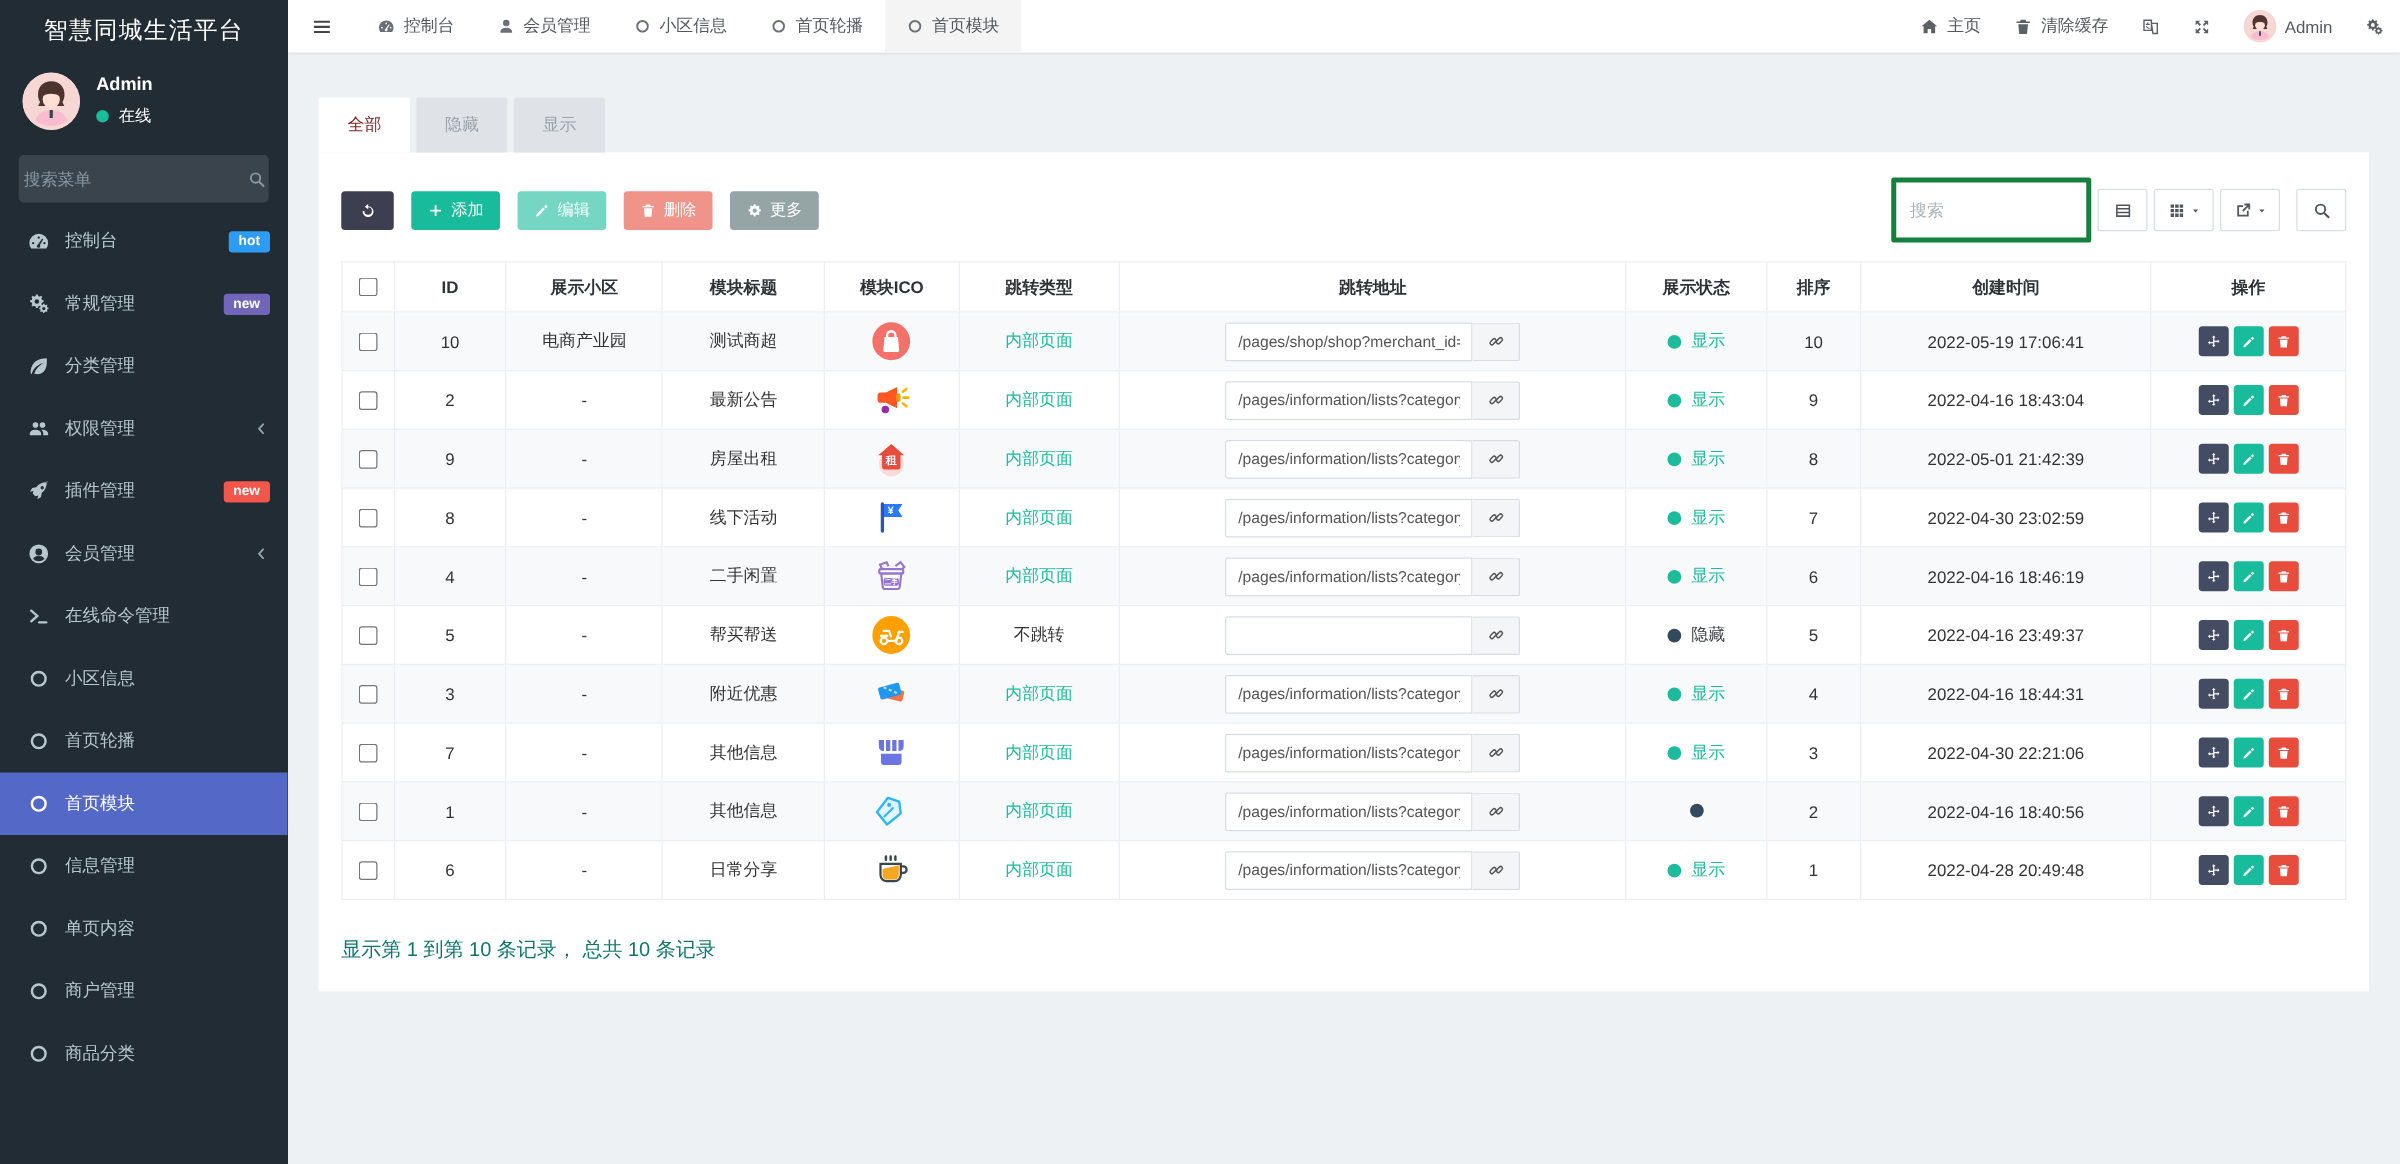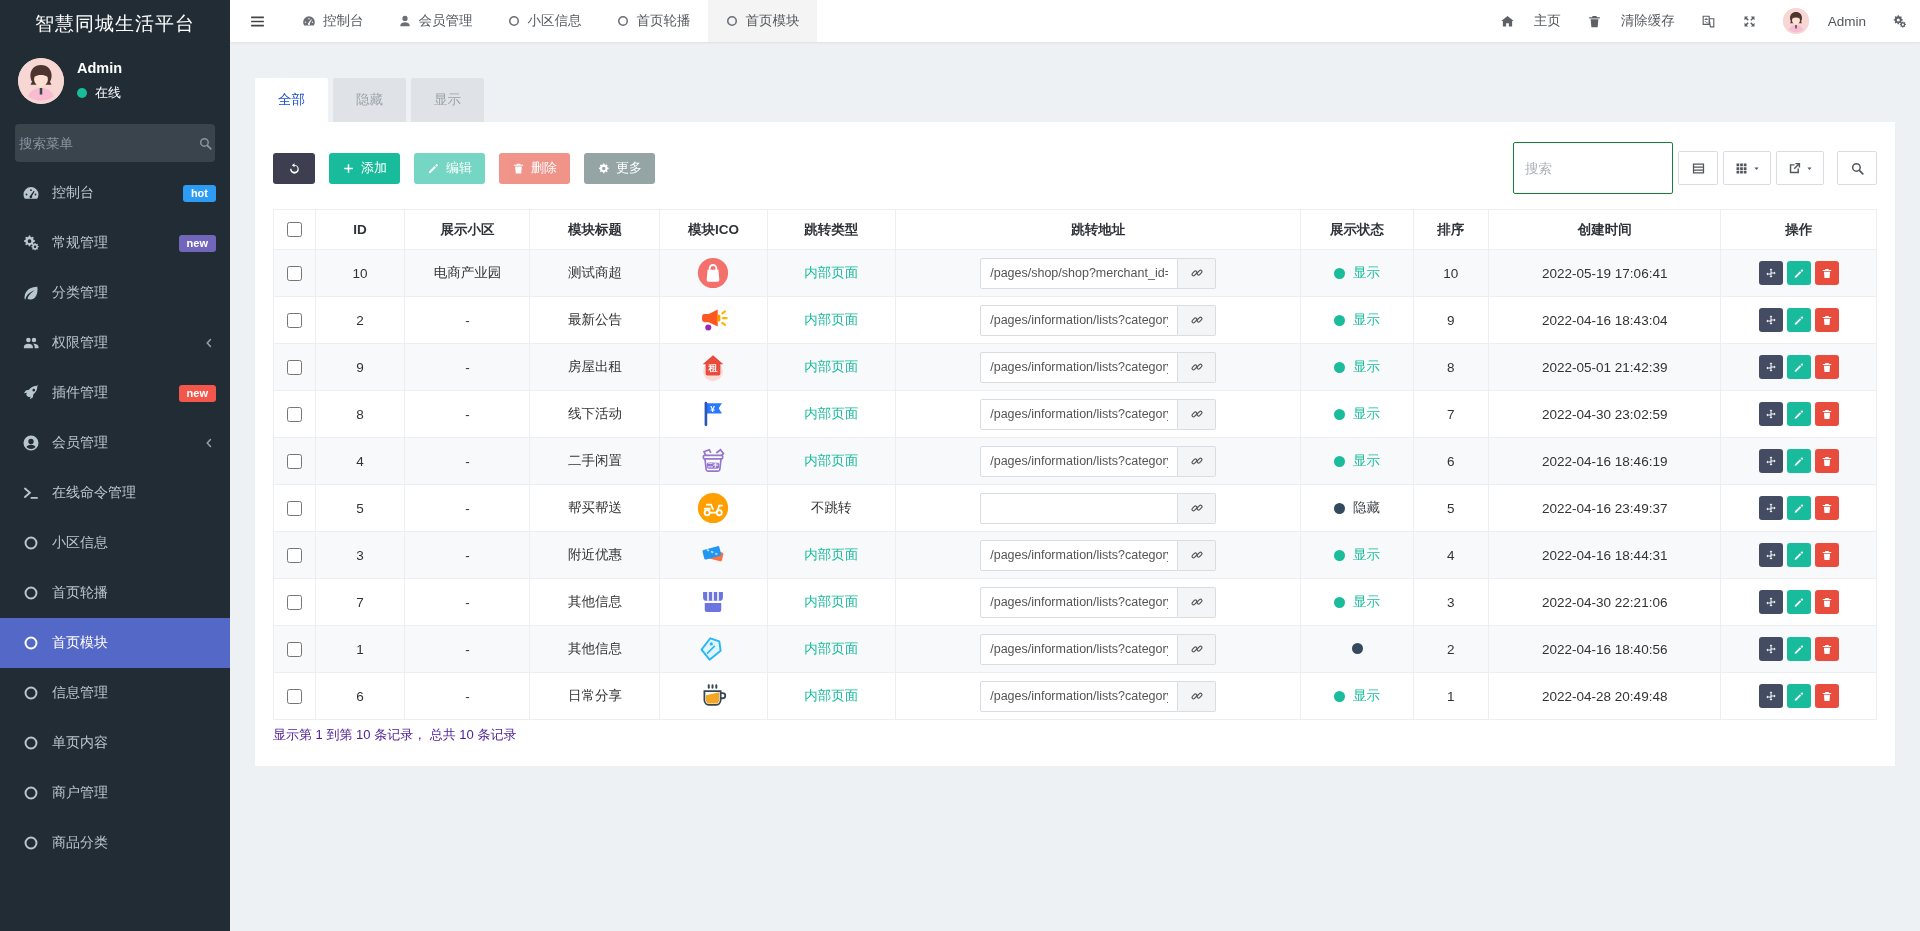--- a/index.html
+++ b/index.html
@@ -31,42 +31,42 @@
 
   
   .navbar{position:fixed;left:230px;right:0;top:0;height:42px;background:#fff;display:flex;align-items:center;z-index:9;box-shadow:0 1px 2px rgba(0,0,0,.07)}
   .nav-burger{padding:0 19px;height:100%;display:flex;align-items:center;color:#444;cursor:pointer}
   .nav-burger .ic{width:17px;height:17px}
   .nav-tabs{display:flex;height:100%}
   .nav-tab{display:flex;align-items:center;gap:7px;padding:0 17px;color:#54585d;font-size:13.5px;height:100%;cursor:pointer;white-space:nowrap}
   .nav-tab .ic{width:14px;height:14px;color:#6a6f75}
   .nav-tab.active{background:#f4f4f5}
   .nav-right{margin-left:auto;display:flex;align-items:center;height:100%;color:#54585d;font-size:13.5px}
-  .nav-right .item{display:flex;align-items:center;gap:19px;padding:0 13px;height:100%;cursor:pointer;white-space:nowrap}
+  .nav-right .item{display:flex;align-items:center;gap:7px;padding:0 13px;height:100%;cursor:pointer;white-space:nowrap}
   .nav-right .ic{width:15px;height:15px;color:#5c6166}
   .nav-avatar{width:26px;height:26px;border-radius:50%;overflow:hidden;background:#f6d7d4}
   .nav-avatar svg{display:block;width:100%;height:100%}
 
   
   .content{position:absolute;left:230px;top:42px;right:0;bottom:0;padding:36px 25px 0}
   .filter-tabs{display:flex;gap:5px}
   .ftab{padding:13px 23px;font-size:13.5px;background:#dfe3e7;color:#9aa3ab;cursor:pointer;border-radius:2px 2px 0 0}
-  .ftab.active{background:#fff;color:#1d4ed8}
+  .ftab.active{background:#fff;color:#7f1d1d}
   .card{background:#fff;padding:12px 18px 22px;min-height:585px}
 
   .toolbar{display:flex;align-items:center;margin:8px 0 15px}
   .btn{height:31px;border:0;border-radius:3px;color:#fff;font-size:13px;display:inline-flex;align-items:center;gap:6px;padding:0 13px;margin-right:14px;cursor:pointer;font-family:inherit}
   .btn .ic{width:13px;height:13px}
   .btn-refresh{background:#3d3f50;width:42px;justify-content:center;padding:0}
   .btn-add{background:#18bc9c}
   .btn-edit{background:#18bc9c;opacity:.6}
   .btn-del{background:#e74c3c;opacity:.6}
   .btn-more{background:#95a5a6}
   .toolbar-right{margin-left:auto;display:flex;align-items:center}
-  .search-box{width:160px;height:52px;border:1px solid #15803d;border-radius:2px;padding:1px 11px;font-size:13.5px;outline:none;color:#555;font-family:inherit}
+  .search-box{width:160px;height:52px;border:4px solid #15803d;border-radius:2px;padding:1px 11px;font-size:13.5px;outline:none;color:#555;font-family:inherit}
   .search-box::placeholder{color:#aab2b9}
   .tool-btn{width:40px;height:34px;background:#fff;border:1px solid #d9dde2;border-radius:2px;display:inline-flex;align-items:center;justify-content:center;gap:3px;color:#52575c;cursor:pointer;margin-left:5px}
   .tool-btn .ic{width:15px;height:15px}
   .tool-btn .caret{width:9px;height:9px;display:inline-flex}
   .tool-btn.wide{width:48px}
   .tool-btn.last{margin-left:13px}
 
   
   table{width:100%;border-collapse:collapse;font-size:13.5px;color:#333;table-layout:fixed}
   th,td{border:1px solid #eceef1;text-align:center;vertical-align:middle;padding:4px 4px;overflow:hidden}
@@ -83,21 +83,21 @@
   .status.show .slabel{color:#1abc9c}
   .status.hide .sdot{background:#34495e}
   .status.hide .slabel{color:#3c4248}
   .url-group{display:inline-flex;height:31px;vertical-align:middle}
   .url-input{width:198px;border:1px solid #d9dde2;border-radius:2px 0 0 2px;padding:0 9px;font-size:12.5px;color:#555;outline:none;font-family:inherit;background:#fff}
   .url-addon{width:38px;border:1px solid #d9dde2;border-left:0;background:#f4f5f6;display:inline-flex;align-items:center;justify-content:center;color:#555;border-radius:0 2px 2px 0;cursor:pointer}
   .url-addon .ic{width:14px;height:14px}
   .act-btn{width:24px;height:24px;border:0;border-radius:3px;color:#fff;display:inline-flex;align-items:center;justify-content:center;margin:0 2px;cursor:pointer;vertical-align:middle}
   .act-btn .ic{width:13px;height:13px}
   .act-move{background:#444c63}.act-edit{background:#18bc9c}.act-delete{background:#e74c3c}
-  .summary{margin-top:6px;font-size:13px;color:#4c1d95}
+  .summary{margin-top:30px;font-size:16px;color:#0f766e}
 </style>
 </head>
 <body>
 
 <aside class="sidebar">
   <div class="brand">智慧同城生活平台</div>
   <div class="user-panel">
     <span class="avatar" id="side-avatar">
         <svg viewBox="0 0 36 36">
           <circle cx="18" cy="18" r="18" fill="#f6d7d4"></circle>

